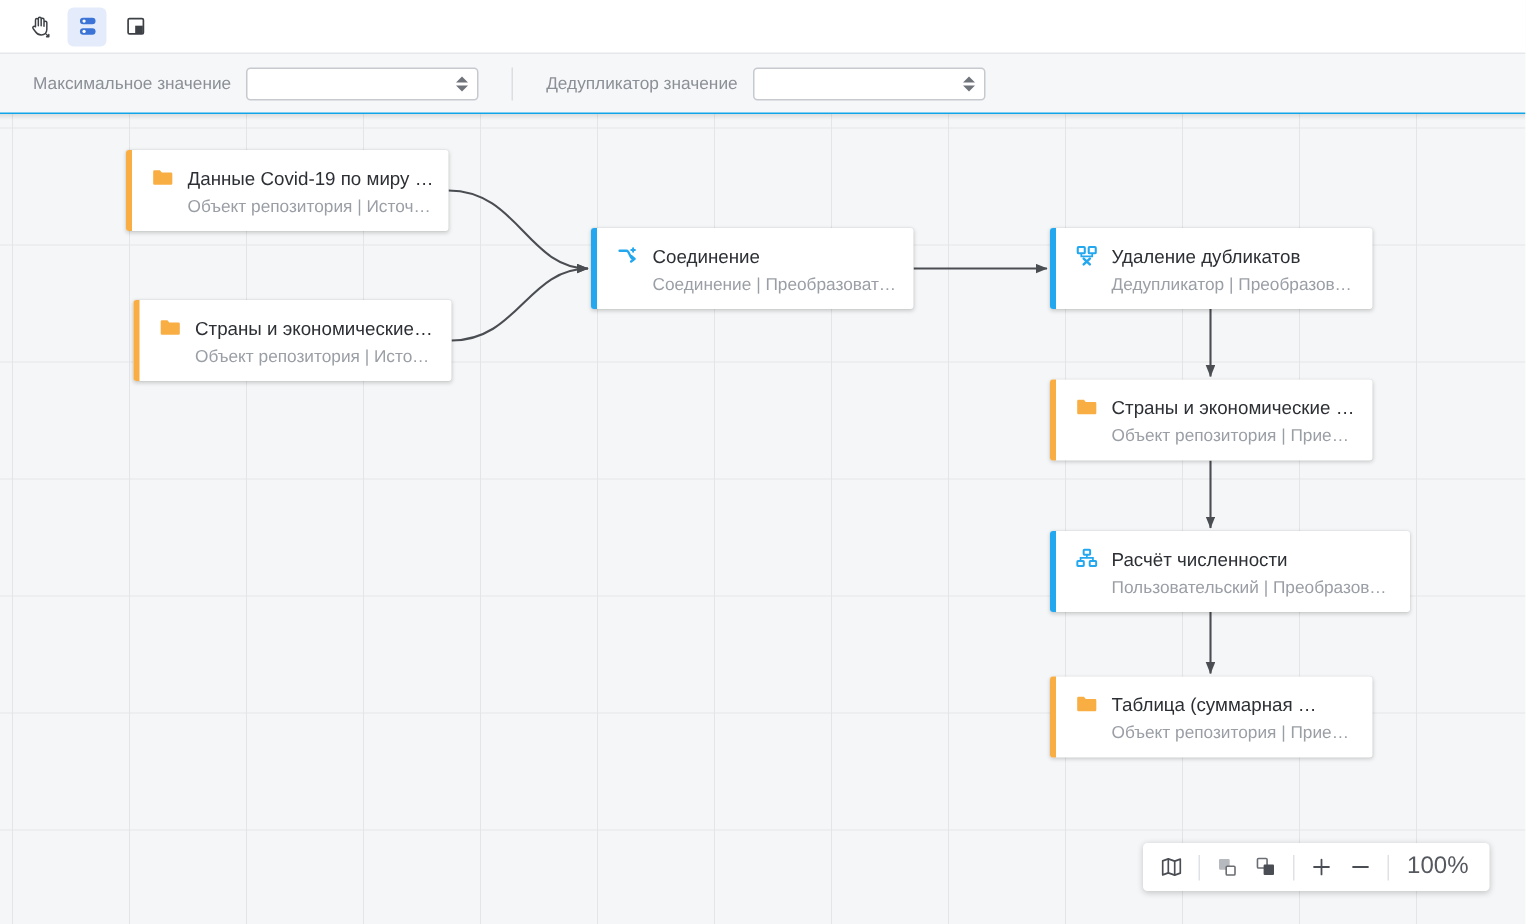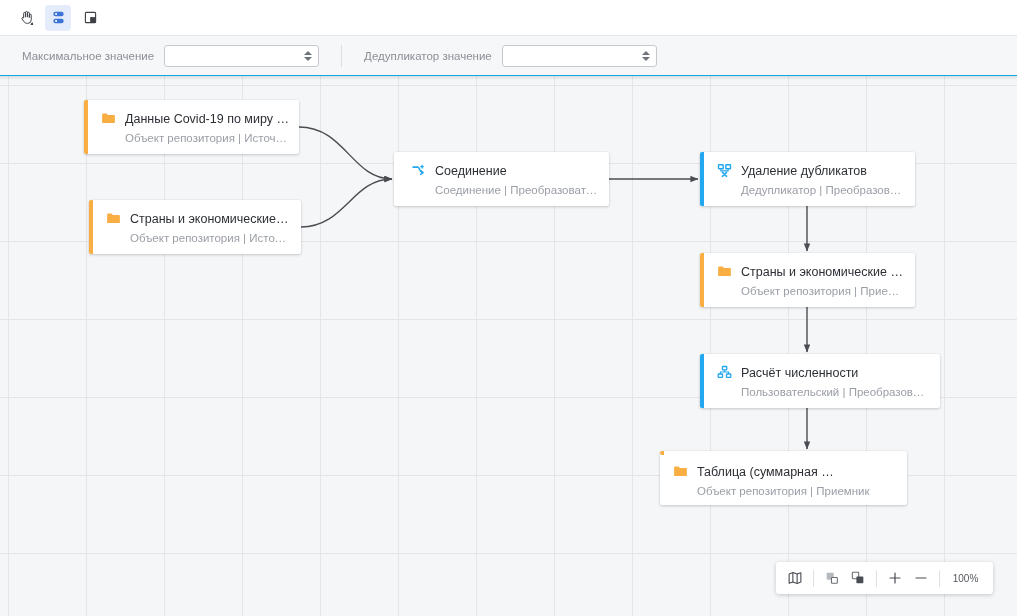--- a/index.html
+++ b/index.html
@@ -152,21 +152,21 @@
     display: flex; align-items: center;
     padding: 0 6px;
   }
   .zb-btn {
     width: 26px; height: 26px;
     display: flex; align-items: center; justify-content: center;
     color: #4a4d53; cursor: pointer; border-radius: 3px;
   }
   .zb-sep { width: 1px; height: 17px; background: #e0e1e4; margin: 0 5px; }
   .zb-level {
-    font-size: 10px; color: #55585e;
+    font-size: 16px; color: #55585e;
     padding: 0 8px 0 7px; min-width: 42px; text-align: center;
     cursor: pointer;
   }
 </style>
 </head>
 <body>
 
 <div class="app">
 
 
@@ -272,21 +272,21 @@
             <svg width="15" height="15" viewBox="0 0 16 16">
               <path d="M1.2 3.6 a.9.9 0 0 1 .9-.9 H6 l1.3 1.5 H13.9 a.9.9 0 0 1 .9.9 V12 a.9.9 0 0 1-.9.9 H2.1 a.9.9 0 0 1-.9-.9 Z" fill="#f9ae44"></path>
             </svg>
           </span>
           <span class="node-title">Страны и экономические пок…</span>
         </div>
         <div class="node-sub">Объект репозитория | Источник</div>
       </div>
     </div>
 
-    <div class="node" id="n2" style="left: 394px; top: 76px; width: 215px; align-items: center;">
+    <div class="node" id="n2" style="left: 394px; top: 76px; width: 215px;">
       <div class="node-accent accent-blue"></div>
       <div class="node-body">
         <div class="node-row">
           <span class="node-icon">
             <svg width="15" height="15" viewBox="0 0 16 16">
               <path d="M2.2 4.4 H7.2 C9.4 4.4 9.4 10.2 11.8 10.2" fill="none" stroke="#23a7ef" stroke-width="1.7" stroke-linecap="round"></path>
               <path d="M10.4 8.2 L12.9 10.2 L10.4 12.1" fill="none" stroke="#23a7ef" stroke-width="1.7" stroke-linecap="round" stroke-linejoin="round"></path>
               <path d="M11.8 2.6 v2.6 M10.5 3.9 h2.6" stroke="#23a7ef" stroke-width="1.4" stroke-linecap="round"></path>
             </svg>
           </span>
@@ -340,21 +340,21 @@
               <rect x="10.1" y="9.6" width="4.6" height="3.6" rx=".5" fill="none" stroke="#23a7ef" stroke-width="1.4"></rect>
               <path d="M8.1 5.2 V7.4 M3.6 9.6 V7.4 H12.4 V9.6" fill="none" stroke="#23a7ef" stroke-width="1.2"></path>
             </svg>
           </span>
           <span class="node-title">Расчёт численности</span>
         </div>
         <div class="node-sub">Пользовательский | Преобразова…</div>
       </div>
     </div>
 
-    <div class="node" id="n6" style="left: 660px; top: 375px; width: 247px; flex-direction: column;">
+    <div class="node" id="n6" style="left: 700px; top: 375px; width: 215px;">
       <div class="node-accent accent-orange"></div>
       <div class="node-body">
         <div class="node-row">
           <span class="node-icon">
             <svg width="15" height="15" viewBox="0 0 16 16">
               <path d="M1.2 3.6 a.9.9 0 0 1 .9-.9 H6 l1.3 1.5 H13.9 a.9.9 0 0 1 .9.9 V12 a.9.9 0 0 1-.9.9 H2.1 a.9.9 0 0 1-.9-.9 Z" fill="#f9ae44"></path>
             </svg>
           </span>
           <span class="node-title">Таблица (суммарная …</span>
         </div>

